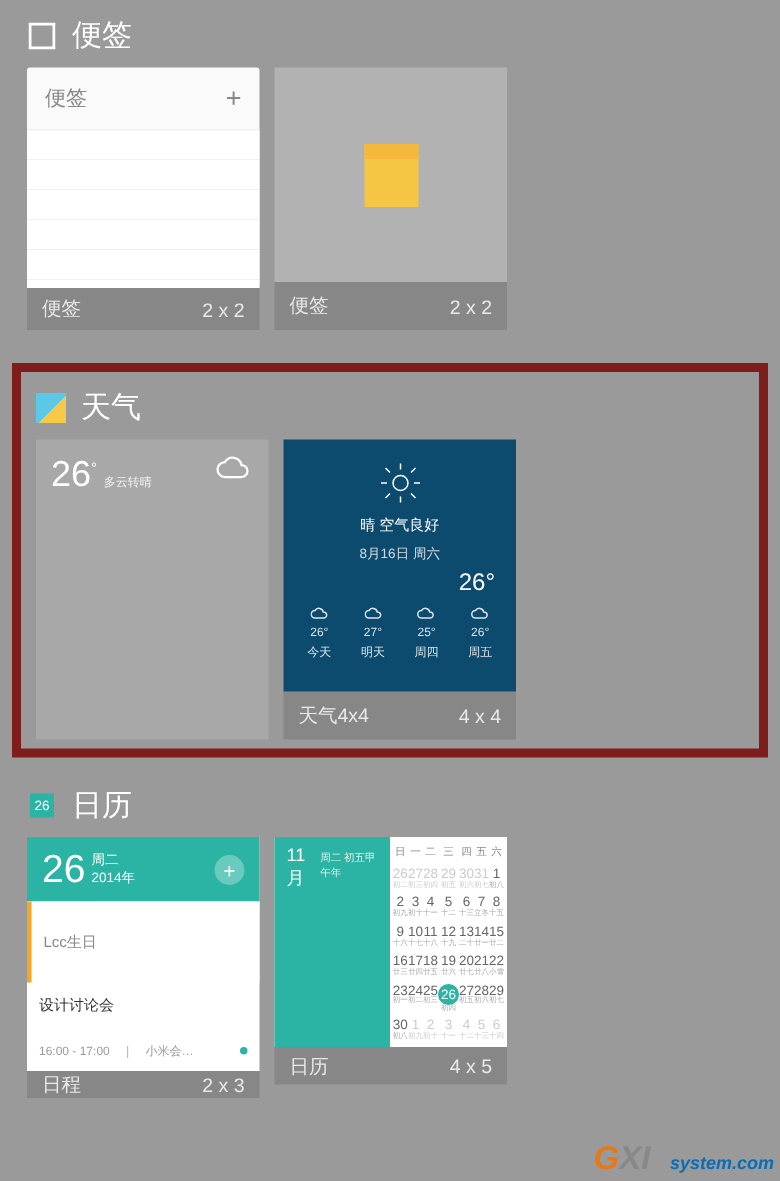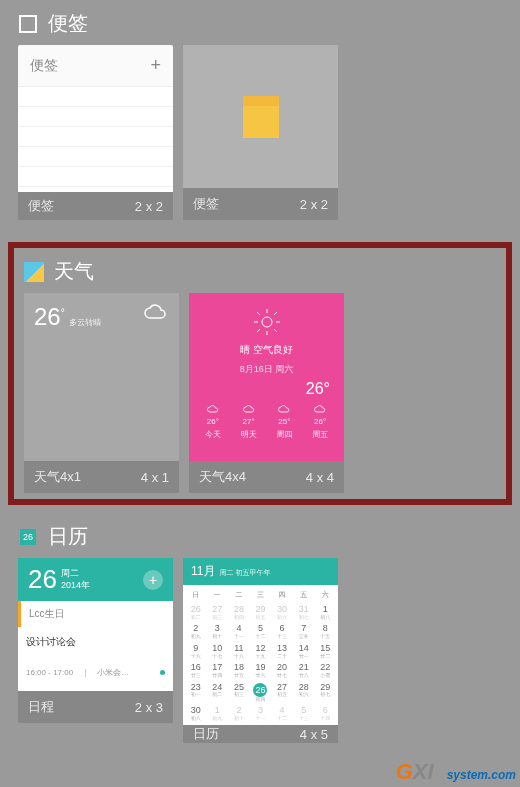--- a/index.html
+++ b/index.html
@@ -19,41 +19,41 @@
 .notes-yellow{background:#b2b2b2;display:flex;align-items:center;justify-content:center}
 .note-square{width:36px;height:42px;background:#f6c544;position:relative}
 .note-square:before{content:"";position:absolute;top:0;left:0;right:0;height:10px;background:#f4b93c}
 
 
 .w-icon{width:20px;height:20px;background:linear-gradient(135deg,#5bc8e8 55%,#f7c946 55%)}
 .weather-sm{background:#a8a8a8;color:#fff;padding:10px;position:relative}
 .wsm-temp{font-size:24px;font-weight:300}
 .wsm-sub{font-size:8px;opacity:.85}
 .wsm-cloud{position:absolute;top:10px;right:10px}
-.weather-lg{background:#ec4899;color:#fff;padding:8px 6px;font-size:9px;text-align:center}
+.weather-lg{background:#0c4a6e;color:#fff;padding:8px 6px;font-size:9px;text-align:center}
 .wl-sun{margin:6px auto 4px}
 .wl-t1{font-size:10px;margin-bottom:6px}
 .wl-t2{opacity:.8;margin-bottom:4px}
 .wl-temp{font-size:16px;text-align:right;padding-right:8px;margin-bottom:6px}
 .wl-frow{display:flex;justify-content:space-around;font-size:8px;opacity:.85}
 .wl-frow .c{display:flex;flex-direction:column;align-items:center;gap:3px}
 
 
 .cal-head-ico{width:16px;height:16px;background:#2bb3a3;color:#fff;font-size:9px;display:inline-flex;align-items:center;justify-content:center}
 .sched{background:#fff;display:flex;flex-direction:column}
 .sched-top{background:#2bb3a3;color:#fff;padding:6px 10px;display:flex;align-items:center;justify-content:space-between}
 .sched-date{font-size:26px;font-weight:300;margin-right:4px}
 .sched-dt{font-size:9px;line-height:1.3}
 .sched-plus{width:20px;height:20px;border-radius:50%;background:rgba(255,255,255,0.3);display:flex;align-items:center;justify-content:center;font-size:14px}
-.sched-ev{padding:6px 8px;font-size:10px;border-left:3px solid #f6a623;color:#888;background:#fff}
+.sched-ev{padding:20px 8px;font-size:10px;border-left:3px solid #f6a623;color:#888;background:#fff}
 .sched-ev2{padding:8px;font-size:10px}
 .sched-ev2 .t{color:#333;margin-bottom:18px}
 .sched-ev2 .s{color:#999;font-size:8px;display:flex;justify-content:space-between;align-items:center}
 .dot{width:5px;height:5px;border-radius:50%;background:#2bb3a3;display:inline-block}
-.cal-full{background:#fff;display:flex;flex-direction:column}
+.cal-full{background:#fff;display:flex;flex-direction:row}
 .cal-top{background:#2bb3a3;color:#fff;padding:5px 8px;font-size:12px;display:flex;align-items:baseline;gap:4px}
 .cal-top .sm{font-size:7px;opacity:.85}
 .cal-grid{flex:1;display:grid;grid-template-columns:repeat(7,1fr);font-size:8px;color:#aaa;text-align:center;padding:2px}
 .cal-grid .h{color:#888;font-size:7px;padding:3px 0}
 .cal-grid .d{padding:2px 0;line-height:1.1}
 .cal-grid .d .n{font-size:9px;color:#666}
 .cal-grid .d .l{font-size:5px}
 .cal-grid .dim .n,.cal-grid .dim .l{color:#ccc}
 .cal-grid .tod .n{background:#2bb3a3;color:#fff;border-radius:50%;width:14px;height:14px;line-height:14px;display:inline-block}
 
@@ -108,24 +108,20 @@
   <div class="widget-row" style="padding:0 10px">
     <div class="widget-card" style="height:200px">
       <div class="widget-preview weather-sm">
         <span class="wsm-temp"><span>26</span><sup style="font-size:10px">°</sup></span>
         <span class="wsm-sub">多云转晴</span>
         <span class="wsm-cloud">
           <svg width="26" height="20" viewBox="0 0 26 20">
               <path d="M7 15a5 5 0 010-10 6 6 0 0111 2 4 4 0 010 8H7z" fill="none" stroke="#fff" stroke-width="1.5"></path>
             </svg>
         </span>
-      </div>
-      <div class="widget-footer">
-        <span>天气4x1</span>
-        <span>4 x 1</span>
       </div>
     </div>
     <div class="widget-card" style="height:200px">
       <div class="widget-preview weather-lg">
         <div class="wl-sun">
           <svg width="30" height="30" viewBox="0 0 30 30">
               <circle cx="15" cy="15" r="5" fill="none" stroke="#fff"></circle>
               <g stroke="#fff">
                 <line x1="15" y1="2" x2="15" y2="6"></line>
                 <line x1="15" y1="24" x2="15" y2="28"></line>

